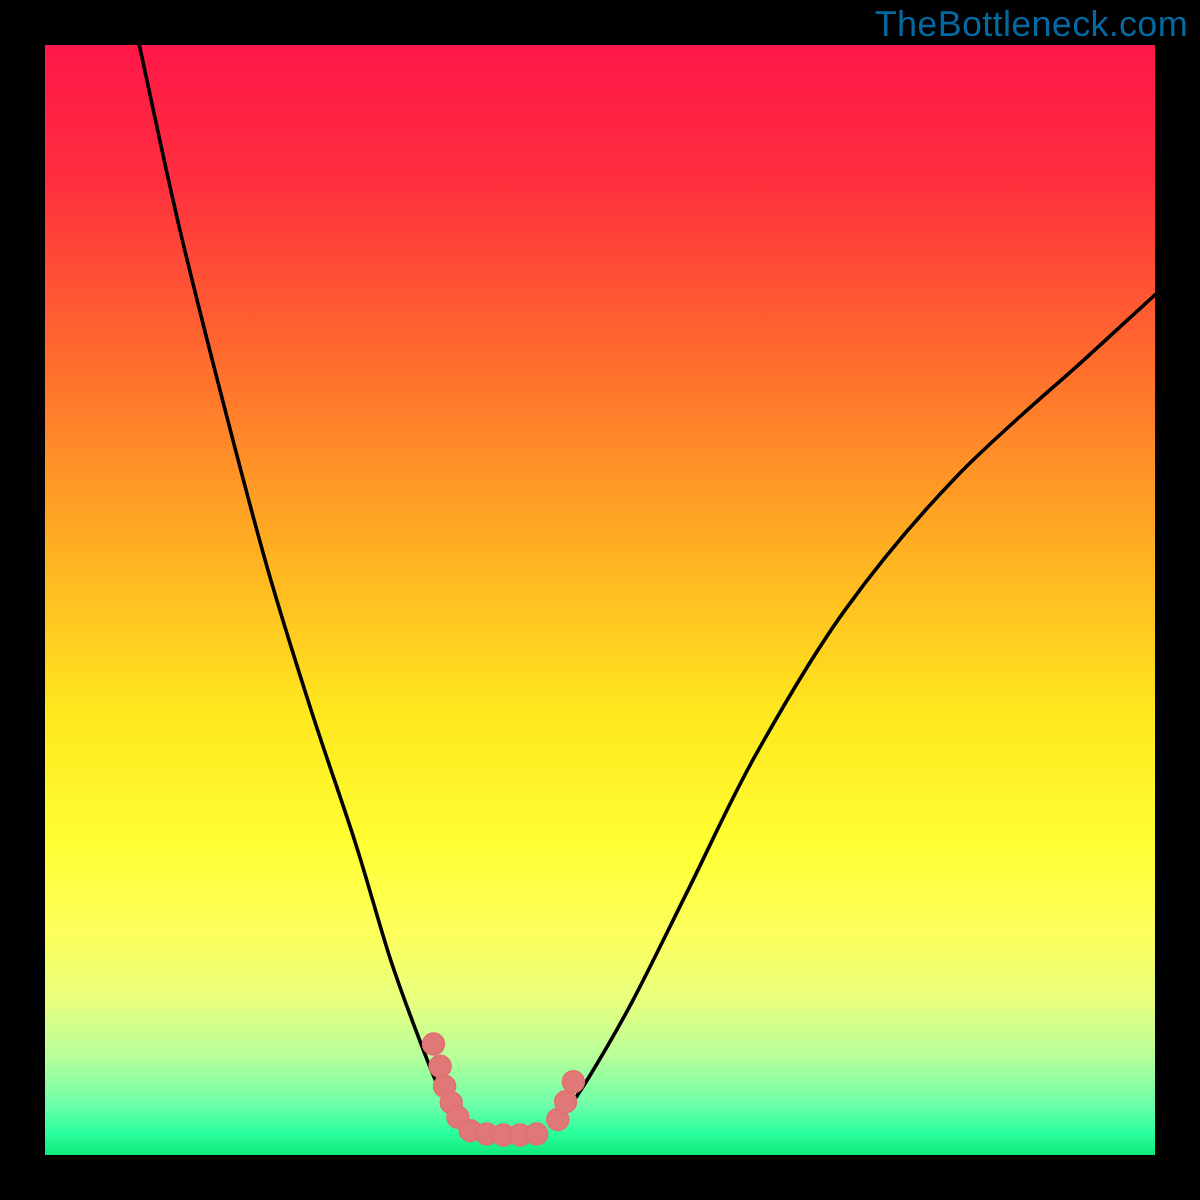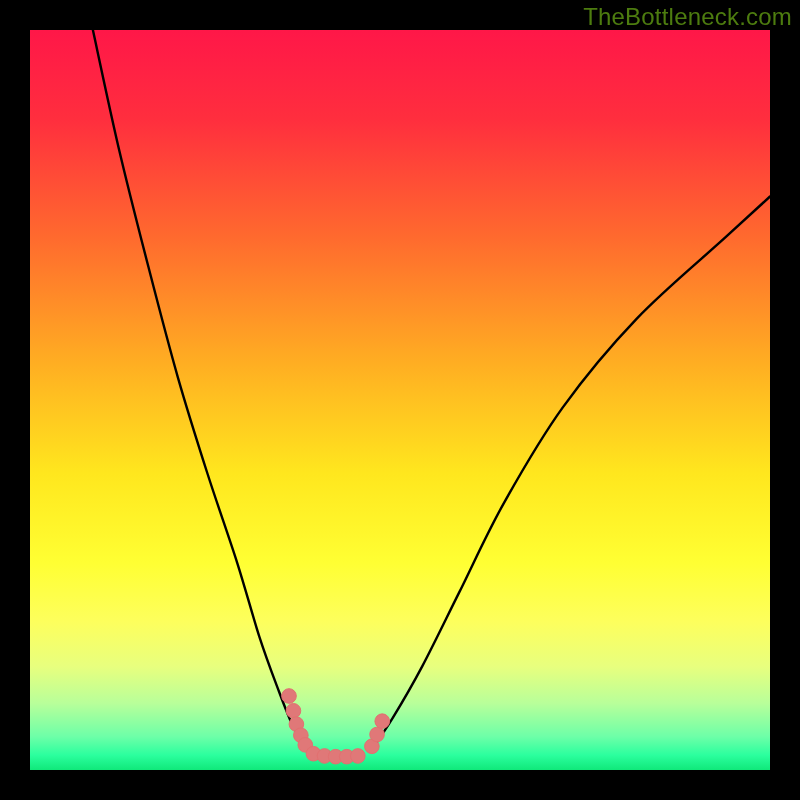--- a/index.html
+++ b/index.html
@@ -23,21 +23,21 @@
     position: absolute;
     left: 30px;
     top: 30px;
     width: 740px;
     height: 740px;
   }
   .watermark {
     position: absolute;
     top: 3px;
     right: 8px;
-    color: #4d7c0f;
+    color: #0369a1;
     font-size: 24px;
     font-weight: 500;
     letter-spacing: 0.2px;
   }
   svg { display: block; }
 </style>
 </head>
 <body>
 
 <div class="frame">

